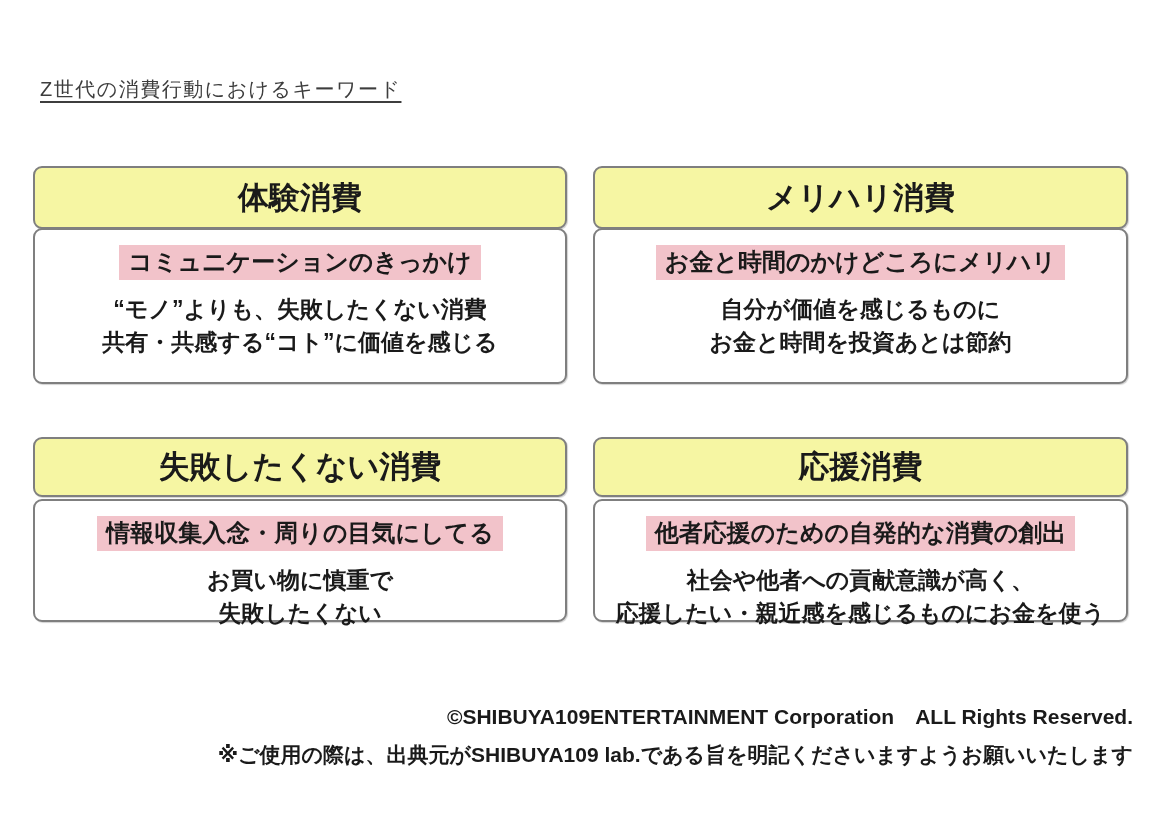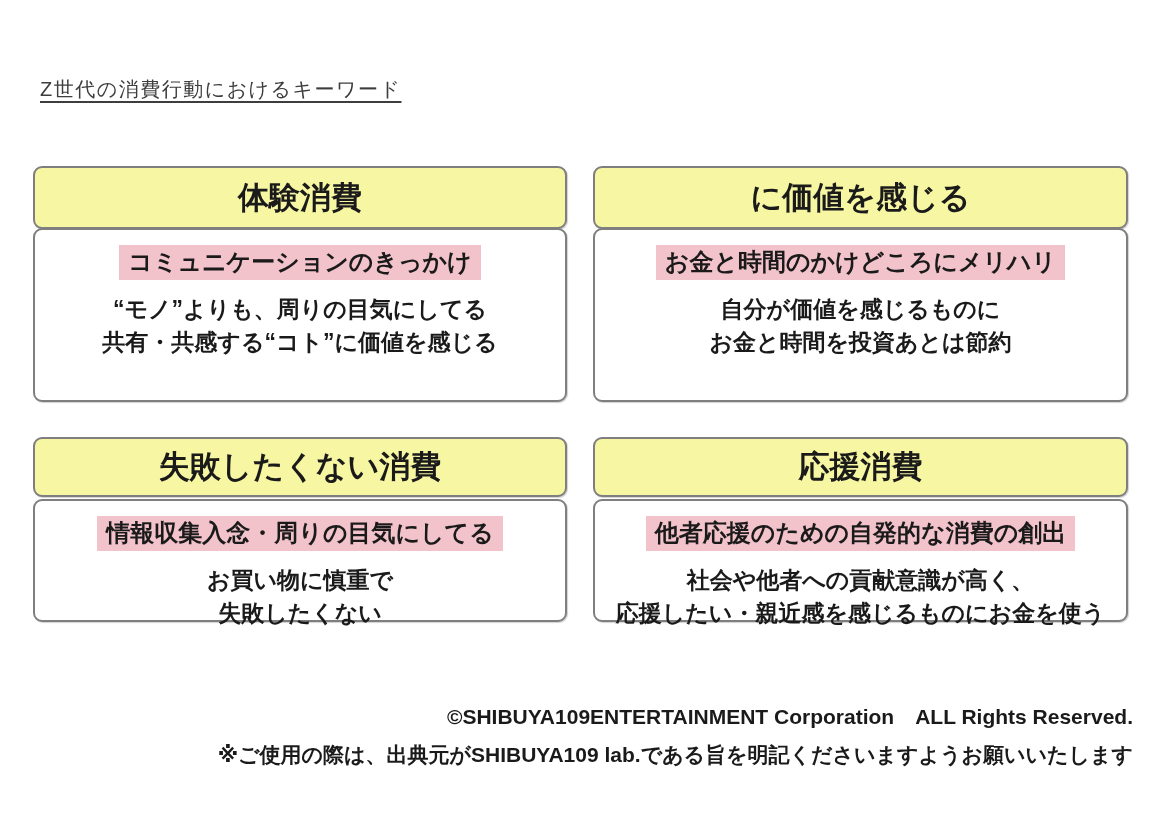--- a/index.html
+++ b/index.html
@@ -51,21 +51,21 @@
     display: flex;
     flex-direction: column;
     align-items: center;
     padding-top: 15px;
     box-shadow: 1px 1px 1px rgba(0,0,0,0.18);
     z-index: 1;
   }
   .col-l { left: 33px;  width: 534px; }
   .col-r { left: 593px; width: 535px; }
   .row1h { top: 166px; height: 63px; }
-  .row1b { top: 228px; height: 174px; }
+  .row1b { top: 228px; height: 156px; }
   .row2h { top: 437px; height: 60px; }
   .row2b { top: 499px; height: 123px; }
   .highlight {
     background: var(--highlight_pink, #f2c3ca);
     font-size: 24px;
     font-weight: 700;
     color: #1a1a1a;
     padding: 3px 9px;
     line-height: 1.2;
     white-space: nowrap;
@@ -123,27 +123,27 @@
 <div class="canvas">
 
   <h1 class="title">Z世代の消費行動におけるキーワード</h1>
 
   <div class="card-header col-l row1h">
     <span>体験消費</span>
   </div>
   <div class="card-body col-l row1b">
     <span class="highlight">コミュニケーションのきっかけ</span>
     <div class="body-text">
-      <span class="line">“モノ”よりも、周りの目気にしてる</span>
+      <span class="line">“モノ”よりも、失敗したくない消費</span>
       <span class="line">共有・共感する“コト”に価値を感じる</span>
     </div>
   </div>
 
   <div class="card-header col-r row1h">
-    <span>に価値を感じる</span>
+    <span>メリハリ消費</span>
   </div>
   <div class="card-body col-r row1b">
     <span class="highlight">お金と時間のかけどころにメリハリ</span>
     <div class="body-text">
       <span class="line">自分が価値を感じるものに</span>
       <span class="line">お金と時間を投資あとは節約</span>
     </div>
   </div>
 
   <div class="card-header col-l row2h">

